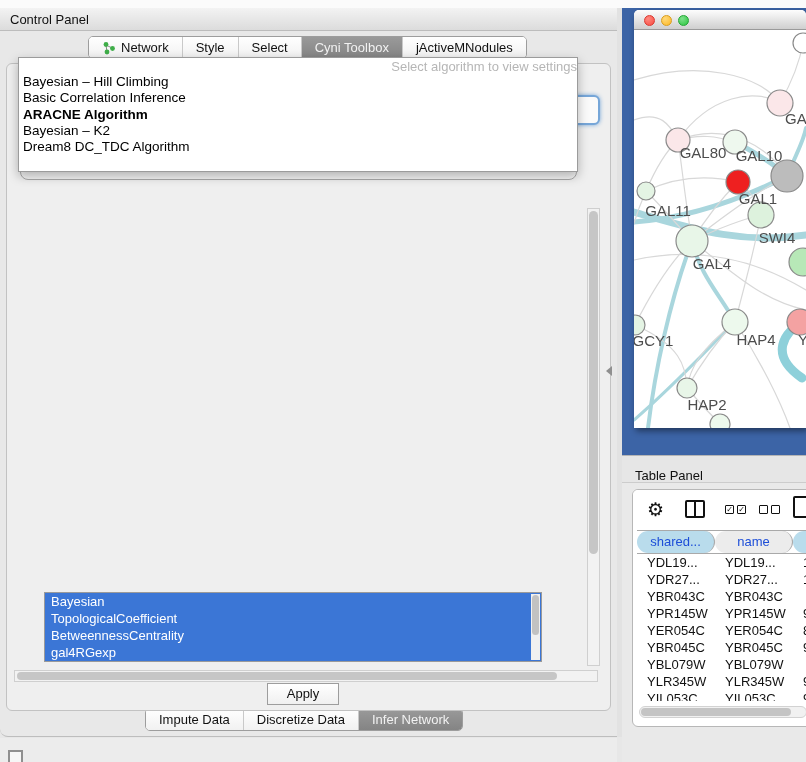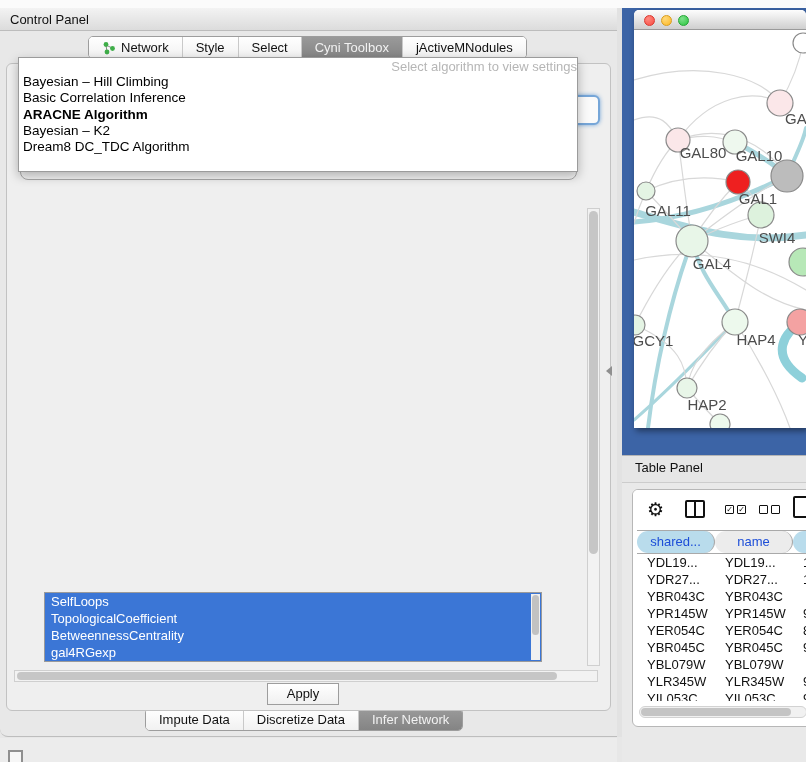--- a/index.html
+++ b/index.html
@@ -106,21 +106,21 @@
     background:linear-gradient(#fdfdfd,#cfcfcf); border-bottom:1px solid #9a9a9a; }
   .tlight { position:absolute; top:4.5px; width:11px; height:11px; border-radius:50%; }
   .tl-red { left:10px; background:radial-gradient(circle at 35% 30%, #ff8a80, #f84b42); border:1px solid #d8382f; }
   .tl-yellow { left:27px; background:radial-gradient(circle at 35% 30%, #ffd97a, #fdb825); border:1px solid #d89c1e; }
   .tl-green { left:44px; background:radial-gradient(circle at 35% 30%, #7fe08c, #2bc63f); border:1px solid #24a535; }
   .net-body { position:absolute; left:0; top:20px; width:172px; height:398px; }
 
   
   .table-panel { left:622px; top:455px; width:184px; height:307px; background:#e9e9e9; border-top:1px solid #b5b5b5; }
   .tp-titlebar { position:absolute; left:0; top:0; width:100%; height:27px; background:#e6e6e6; border-bottom:1px solid #cccccc; }
-  .tp-title { position:absolute; left:13px; top:4px; font-size:13px; color:#111; }
+  .tp-title { position:absolute; left:13px; top:12px; font-size:13px; color:#111; }
   .tp-card { position:absolute; left:10px; top:33px; width:180px; height:238px; background:#ffffff;
     border:1px solid #b7b7b7; border-radius:6px; overflow:hidden; }
   .tp-toolbar { position:absolute; left:0; top:0; width:100%; height:40px; background:#ffffff; }
   .gear-glyph { position:absolute; left:14px; top:8px; font-size:19px; color:#111; }
   .cols-icon { position:absolute; left:52px; top:10px; width:20px; height:18px; border:2px solid #111; border-radius:2px; }
   .cols-icon:after { content:""; position:absolute; left:7px; top:0; width:2px; height:14px; background:#111; }
   .cb-pair { position:absolute; top:15px; display:flex; gap:3px; }
   .cb-sm { width:9px; height:9px; border:1.5px solid #111; border-radius:1px; font-size:8px; line-height:8px; text-align:center; color:#111; }
   .doc-icon { position:absolute; left:160px; top:6px; width:18px; height:22px; border:2px solid #111; border-radius:2px; background:#fff; }
 
@@ -249,21 +249,21 @@
     <div class="tfield" style="left:420px; top:492px; width:142px;">0.5</div>
 
     <div class="groupbox" style="left:30px; top:540px; width:540px; height:104px;">
       <span class="gb-title">
         <span>Sources for Network Inference</span><span class="tri-down"></span>
       </span>
     </div>
     <span class="form-label" style="left:36px; top:559px;">Data Attributes</span>
 
     <div class="abs attr-list" id="attrList">
-      <div class="attr-item">SelfLoops</div>
+      <div class="attr-item">Bayesian</div>
         <div class="attr-item">TopologicalCoefficient</div>
         <div class="attr-item">BetweennessCentrality</div>
         <div class="attr-item">gal4RGexp</div>
         <div class="attr-scroll">
           <div class="attr-thumb"></div>
         </div>
     </div>
 
     <div class="abs vscroll">
         <div class="vthumb"></div>

